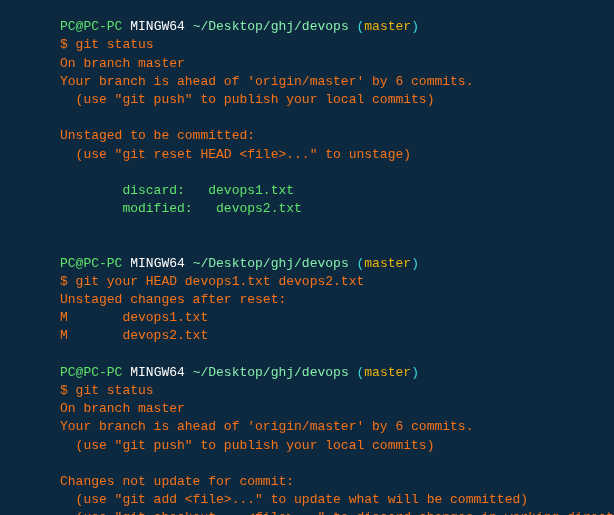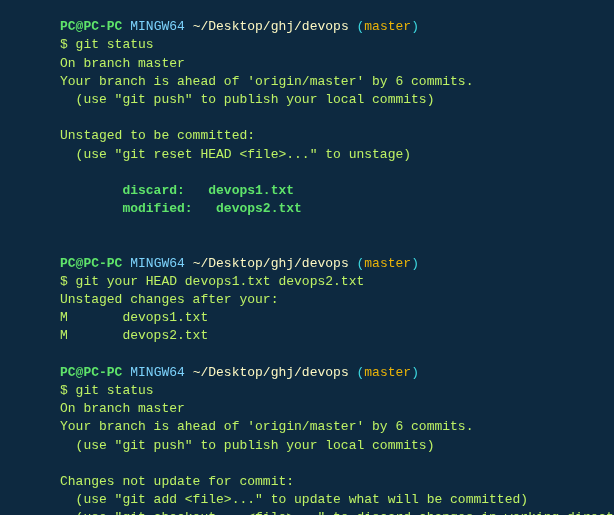--- a/index.html
+++ b/index.html
@@ -11,47 +11,47 @@
     line-height: 1.4;
     color: #dde5f0;
     width: 614px;
     height: 515px;
     overflow: hidden;
   }
   .terminal {
     padding: 0 0 0 60px;
     white-space: pre;
   }
-  .user { color: #5fe46a; font-weight: bold; }
-  .mingw { color: #7dd3fc; }
-  .path { color: #fef9c3; }
+  .user { color: #5fe46a; }
+  .mingw { color: #ffffff; }
+  .path { color: #86efac; }
   .paren { color: #3dd7df; }
   .branch { color: #eab308; }
-  .white { color: #bef264; }
+  .white { color: #f97316; }
 </style>
 </head>
 <body>
 
 <div class="terminal">
 <span class="user">PC@PC-PC</span> <span class="mingw">MINGW64</span> <span class="path">~/Desktop/ghj/devops</span> <span class="paren">(</span><span class="branch">master</span><span class="paren">)</span>
 <span class="white">$ git status</span>
 <span class="white">On branch master</span>
 <span class="white">Your branch is ahead of 'origin/master' by 6 commits.</span>
 <span class="white">  (use "git push" to publish your local commits)</span>
 
 <span class="white">Unstaged to be committed:</span>
 <span class="white">  (use "git reset HEAD &lt;file&gt;..." to unstage)</span>
 
 <span class="user">        discard:   devops1.txt</span>
 <span class="user">        modified:   devops2.txt</span>
 
 
 <span class="user">PC@PC-PC</span> <span class="mingw">MINGW64</span> <span class="path">~/Desktop/ghj/devops</span> <span class="paren">(</span><span class="branch">master</span><span class="paren">)</span>
 <span class="white">$ git your HEAD devops1.txt devops2.txt</span>
-<span class="white">Unstaged changes after your:</span>
+<span class="white">Unstaged changes after reset:</span>
 <span class="white">M       devops1.txt</span>
 <span class="white">M       devops2.txt</span>
 
 <span class="user">PC@PC-PC</span> <span class="mingw">MINGW64</span> <span class="path">~/Desktop/ghj/devops</span> <span class="paren">(</span><span class="branch">master</span><span class="paren">)</span>
 <span class="white">$ git status</span>
 <span class="white">On branch master</span>
 <span class="white">Your branch is ahead of 'origin/master' by 6 commits.</span>
 <span class="white">  (use "git push" to publish your local commits)</span>
 
 <span class="white">Changes not update for commit:</span>

